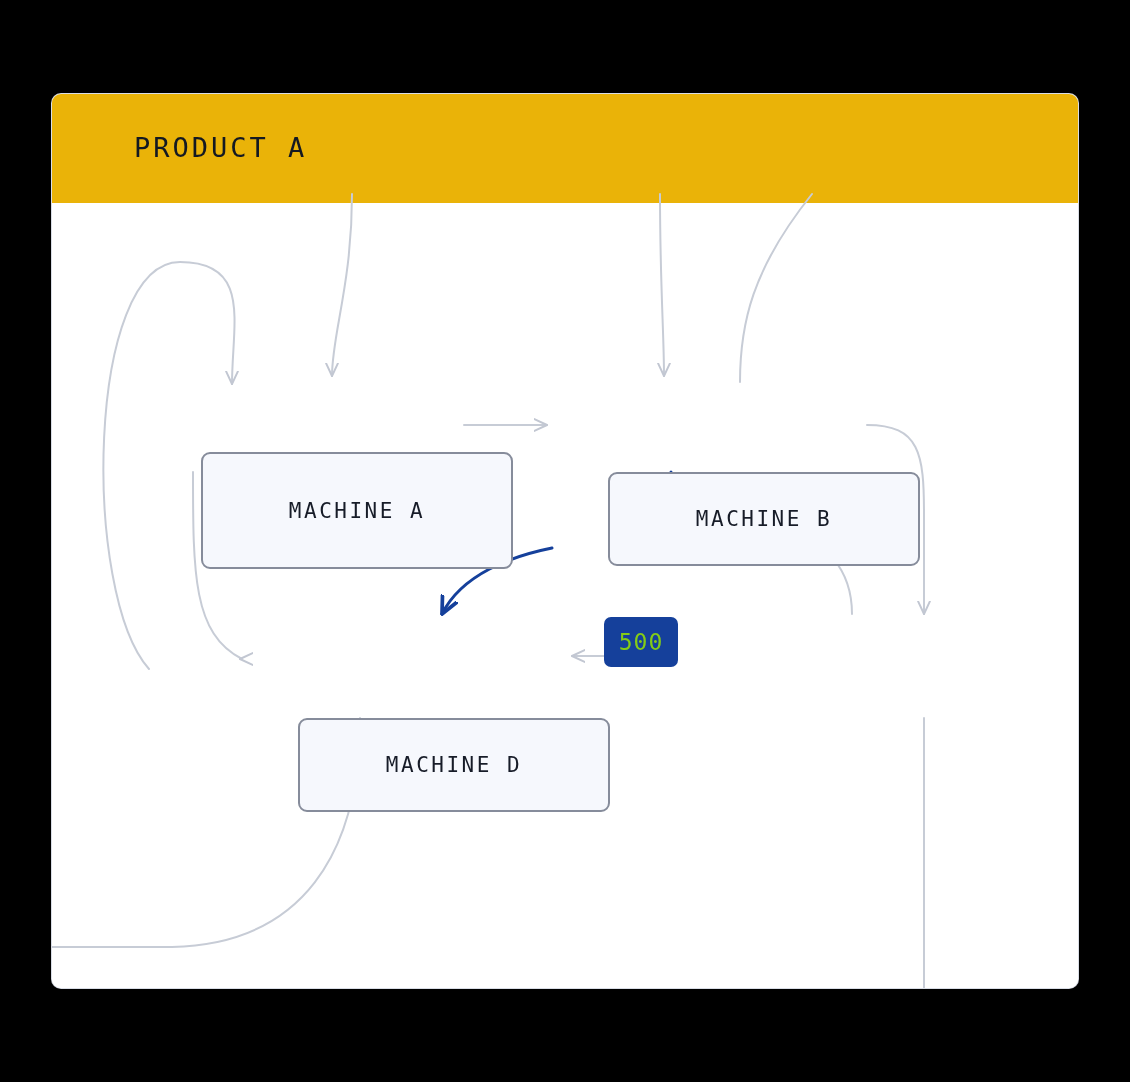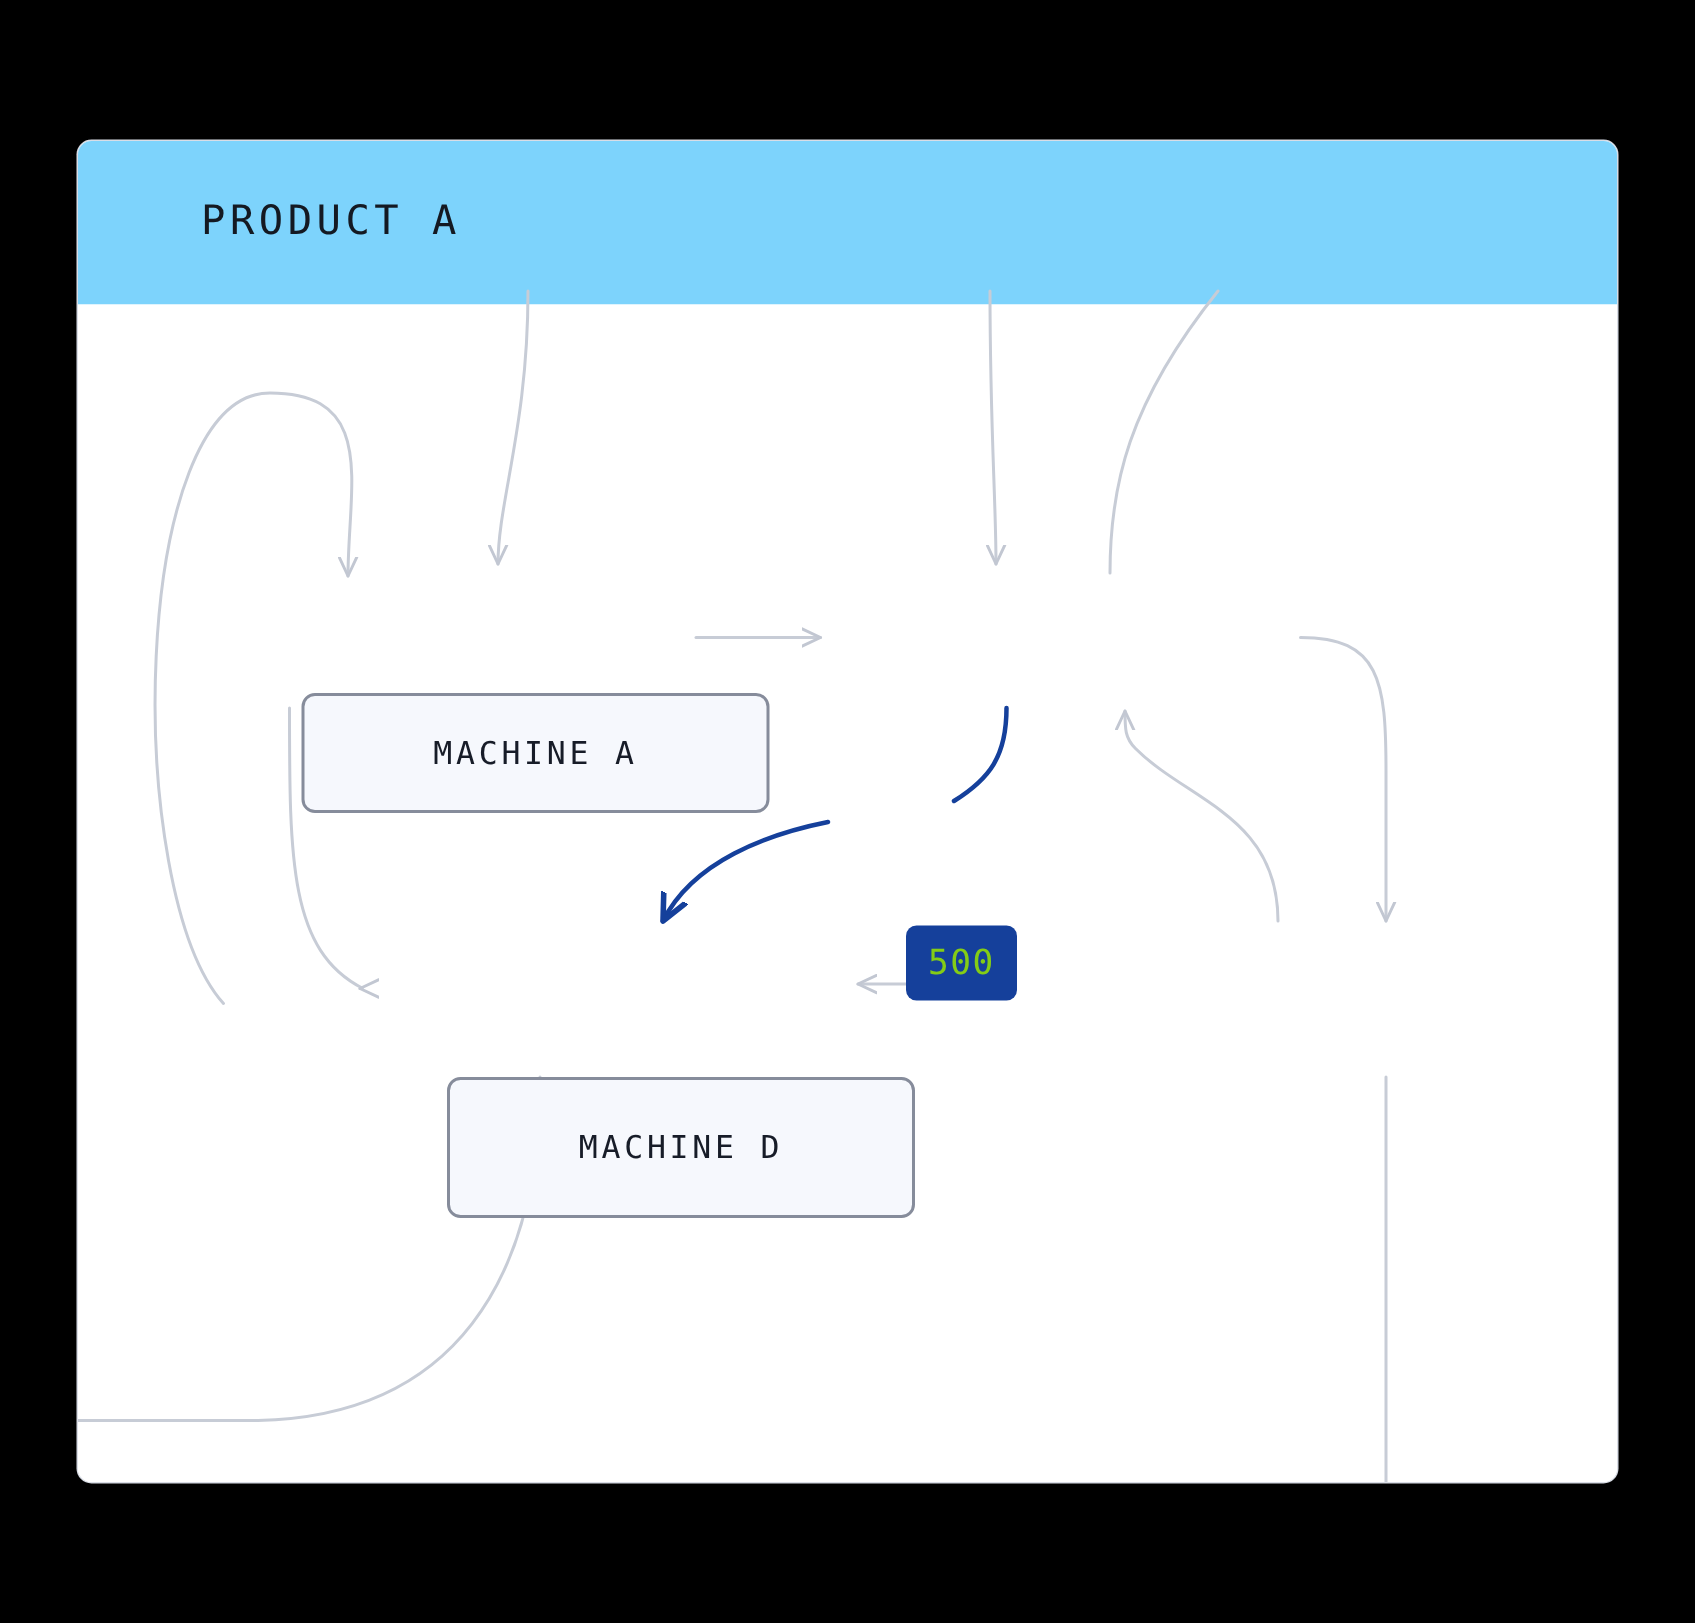--- a/index.html
+++ b/index.html
@@ -34,21 +34,21 @@
     box-shadow: 0 0 0 1px #d9dde6;
     overflow: hidden;
   }
 
   .panel-header {
     position: absolute;
     left: 0;
     top: 0;
     width: 100%;
     height: 109px;
-    background: #7dd3fc;
+    background: #eab308;
     box-sizing: border-box;
   }
 
   .panel-title {
     position: absolute;
     left: 82px;
     top: 38px;
     font-family: "DejaVu Sans Mono", "Liberation Mono", monospace;
     font-size: 27px;
     letter-spacing: 3px;
@@ -88,21 +88,21 @@
   }
   .node-label {
     font-family: "DejaVu Sans Mono", "Liberation Mono", monospace;
     font-size: 21px;
     letter-spacing: 2.5px;
     color: #171c28;
     white-space: pre;
     user-select: none;
   }
 
-  #node-a { left: 149px; top: 368px; width: 312px; height: 80px; justify-content: center; }
+  #node-a { left: 149px; top: 358px; width: 312px; height: 117px; justify-content: center; }
   #node-b { left: 556px; top: 378px; width: 312px; height: 94px; }
   #node-d { left: 246px; top: 624px; width: 312px; height: 94px; }
   #node-c { left: 642px; top: 624px; width: 312px; height: 94px; }
 
   
   .edge-badge {
     position: absolute;
     left: 552px;
     top: 523px;
     width: 74px;
@@ -175,20 +175,23 @@
       <g clip-path="url(#panel-clip)" fill="none" stroke="#15409b" stroke-width="3" stroke-linecap="round">
         <path d="M 619 378 C 619 410 608 425 584 440"></path>
         <path d="M 500 454 C 460 462 410 480 390 520" marker-end="url(#arrow-blue)"></path>
       </g>
     </svg>
 
     <div class="node" id="node-a">
       <span class="node-label">MACHINE A</span>
     </div>
 
+    <div class="node" id="node-b">
+      <span class="node-label">MACHINE B</span>
+    </div>
 
 
     <div class="node" id="node-d">
       <span class="node-label">MACHINE D</span>
     </div>
 
     <div class="edge-badge">
       <span class="edge-badge-text">500</span>
     </div>
 

